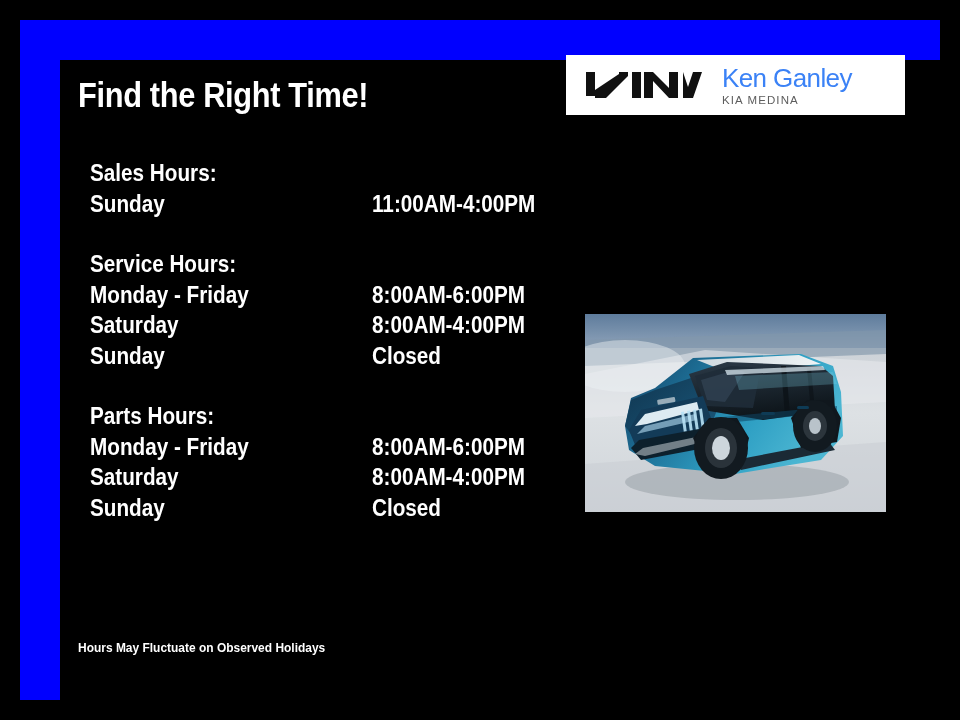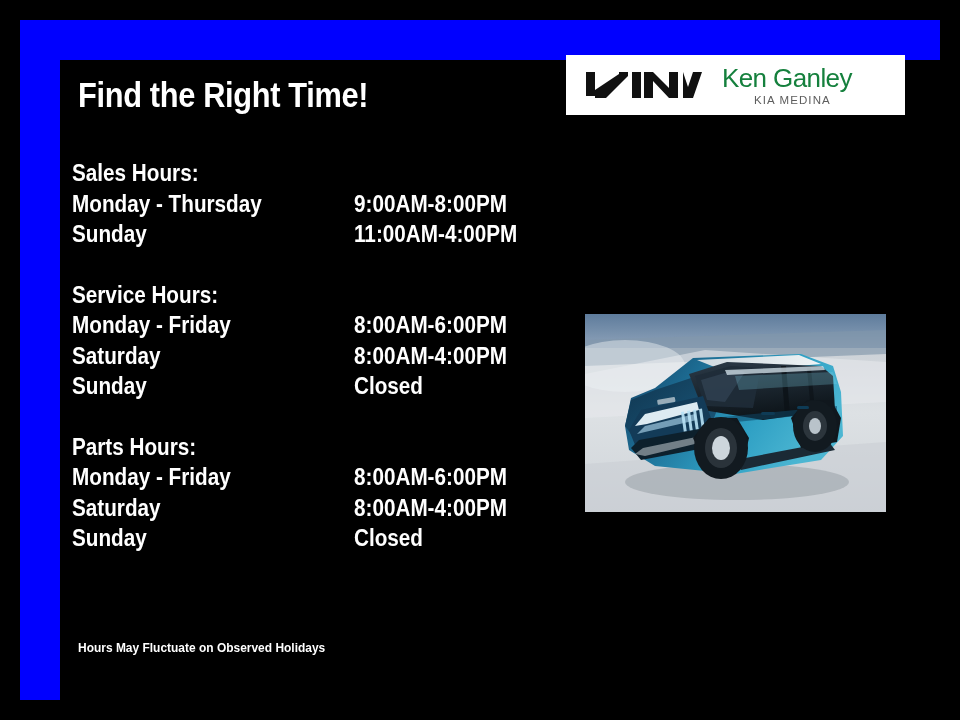--- a/index.html
+++ b/index.html
@@ -52,21 +52,21 @@
     font-stretch: condensed;
     transform: scaleX(0.88);
     transform-origin: left top;
     white-space: nowrap;
     line-height: 1.1;
   }
 
   
   #hours-block {
     position: absolute;
-    left: 72px;
+    left: 90px;
     top: 158px;
     width: 470px;
   }
   .hours-group {
     margin-bottom: 30px;
   }
   .hours-group:last-child { margin-bottom: 3px; text-decoration: underline; }
 
   .group-heading {
     font-size: 23px;
@@ -134,33 +134,32 @@
   #dealer-name-wrap {
     margin-left: 20px;
     display: flex;
     flex-direction: column;
     justify-content: center;
     line-height: 1;
   }
   #dealer-name {
     font-size: 26px;
     font-weight: normal;
-    color: #15803d;
+    color: #3b82f6;
     letter-spacing: -0.6px;
     white-space: nowrap;
     line-height: 28px;
   }
   #dealer-sub {
     font-size: 11.5px;
     color: #5d5d5d;
     letter-spacing: 1.1px;
     white-space: nowrap;
     line-height: 14px;
     margin-top: 1px;
-    margin-left: 32px;
   }
 
   
   #vehicle-photo {
     position: absolute;
     left: 585px;
     top: 314px;
     width: 301px;
     height: 198px;
     overflow: hidden;
@@ -176,24 +175,20 @@
   <div id="blue-frame">
     <div id="inner-canvas"></div>
   </div>
 
   <div id="page-title">Find the Right Time!</div>
 
   <div id="hours-block">
 
     <div class="hours-group">
       <div class="group-heading">Sales Hours:</div>
-      <div class="hours-row">
-        <span class="day-label">Monday - Thursday</span>
-        <span class="time-value">9:00AM-8:00PM</span>
-      </div>
       <div class="hours-row">
         <span class="day-label">Sunday</span>
         <span class="time-value">11:00AM-4:00PM</span>
       </div>
     </div>
 
     <div class="hours-group">
       <div class="group-heading">Service Hours:</div>
       <div class="hours-row">
         <span class="day-label">Monday - Friday</span>

